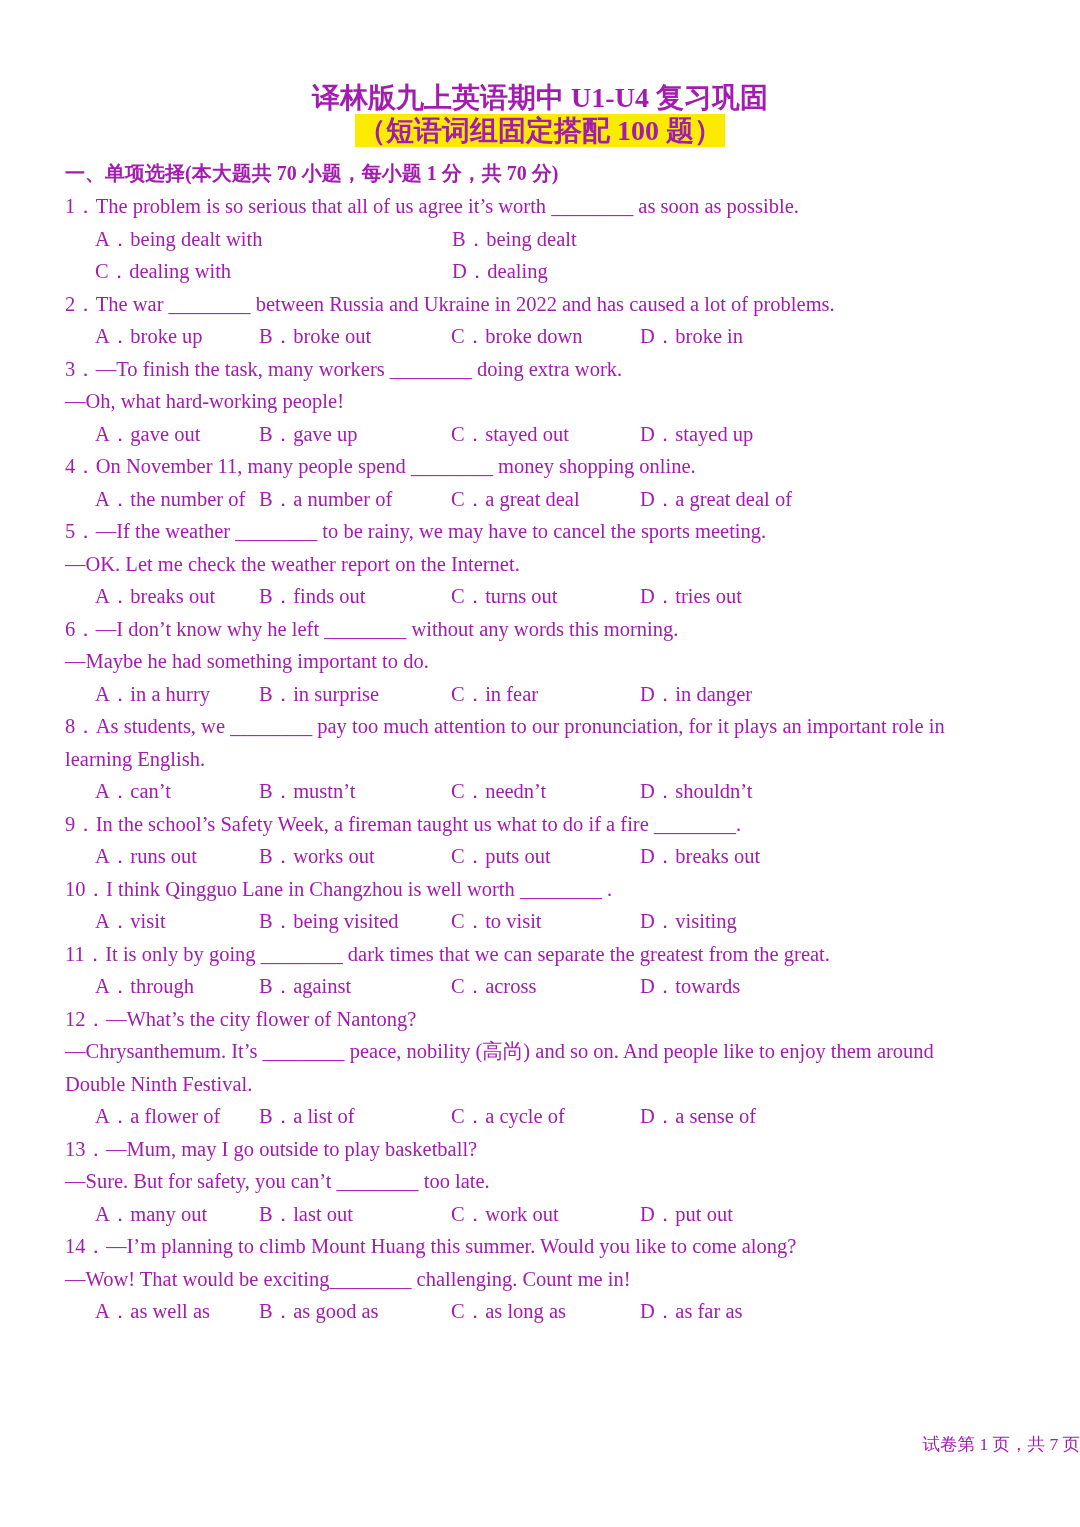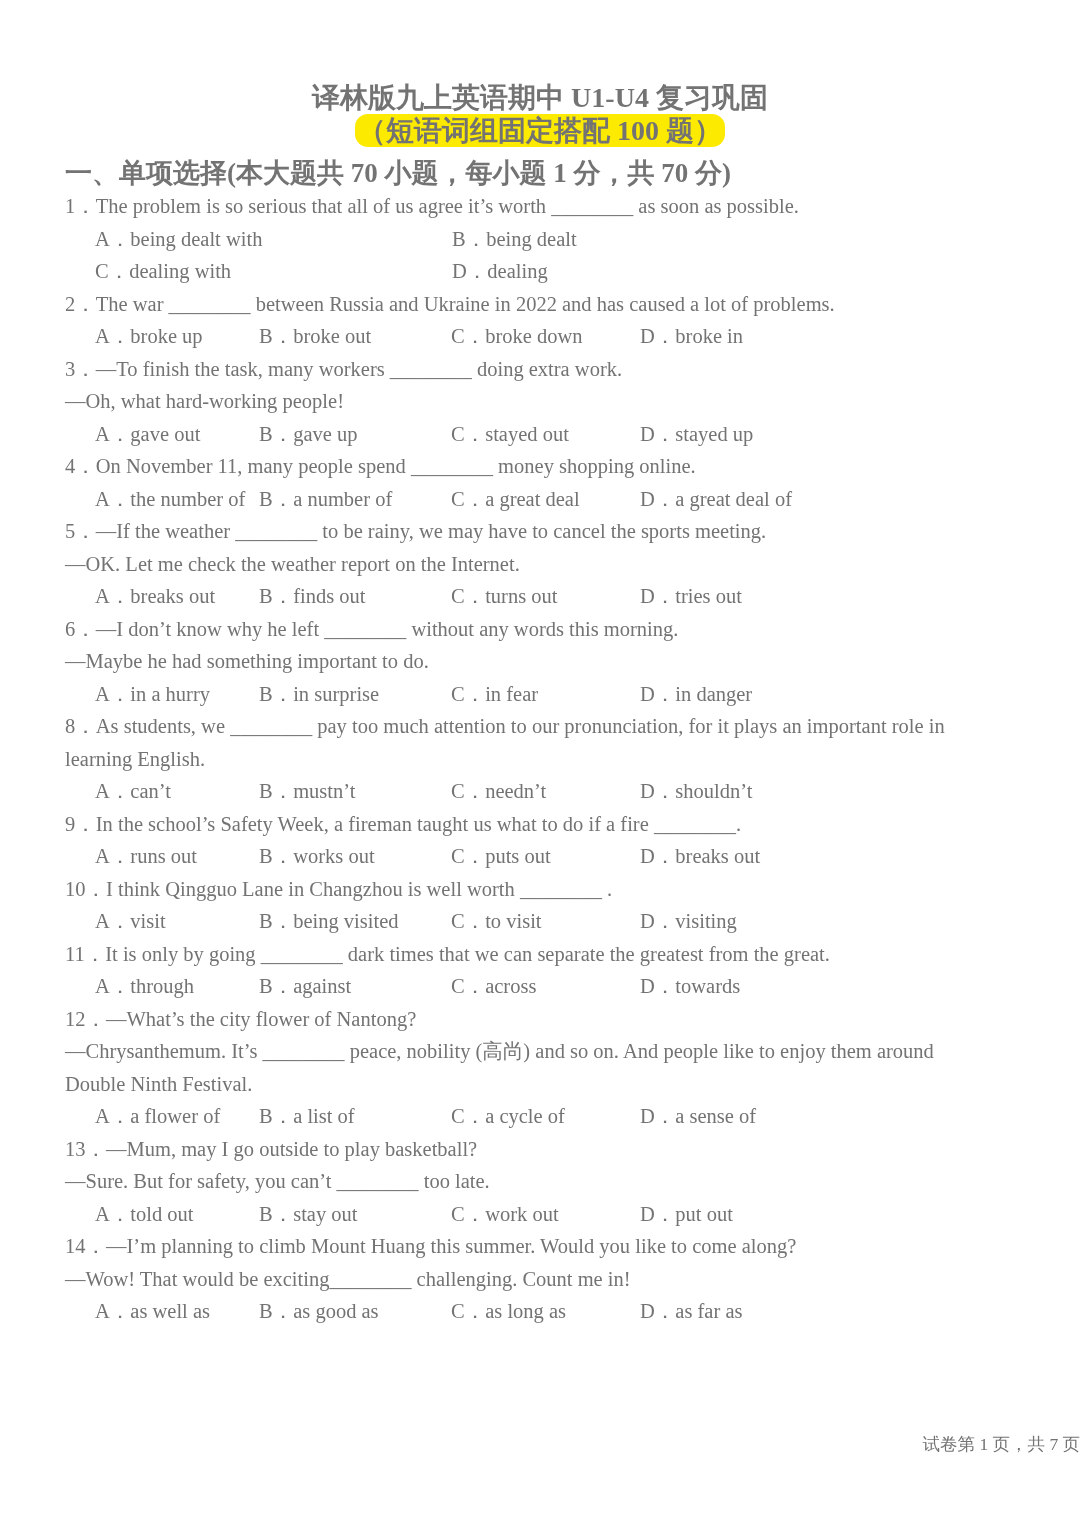--- a/index.html
+++ b/index.html
@@ -1,21 +1,21 @@
 <!DOCTYPE html>
 <html><head>
 <meta charset="utf-8">
 <style>
   html, body { margin: 0; padding: 0; background: #ffffff; }
   .page {
     position: relative;
     width: 1080px;
     height: 1527px;
     background: #ffffff;
-    color: #737373;
+    color: #a21caf;
     font-family: "Liberation Serif", "DejaVu Serif", serif;
     overflow: hidden;
   }
   .content { padding: 0 65px 0 65px; }
   .title {
     padding-top: 81px;
     font-size: 28px;
     font-weight: 700;
     text-align: center;
     line-height: 33px;
@@ -26,21 +26,21 @@
     line-height: 33px;
     white-space: nowrap;
   }
   .subtitle-hl {
     display: inline-block;
     font-size: 28px;
     font-weight: 700;
     padding: 0 3px;
   }
   .section-heading {
-    font-size: 27px;
+    font-size: 20px;
     font-weight: 700;
     line-height: 33px;
     margin-top: 6px;
     white-space: nowrap;
   }
   .qline {
     font-size: 20.5px;
     line-height: 32.5px;
     white-space: nowrap;
   }
@@ -70,21 +70,21 @@
     line-height: 22px;
   }
 </style>
 </head>
 <body>
 
 <div class="page">
   <div class="content">
     <div class="title">译林版九上英语期中 U1-U4 复习巩固</div>
     <div class="subtitle-row">
-      <span class="subtitle-hl" style="background: rgb(252, 234, 0); border-radius: 13px;">（短语词组固定搭配 100 题）</span>
+      <span class="subtitle-hl" style="background: rgb(252, 234, 0);">（短语词组固定搭配 100 题）</span>
     </div>
     <div class="section-heading">一、单项选择(本大题共 70 小题，每小题 1 分，共 70 分)</div>
     <div>
         <div class="question">
           <div class="qline">1．The problem is so serious that all of us agree it’s worth ________ as soon as possible.</div>
           <div class="opt-row">
             <span class="opt col-a">A．being dealt with</span>
             <span class="opt col-bd">B．being dealt</span>
           </div>
           <div class="opt-row">
@@ -185,22 +185,22 @@
             <span class="opt col-a">A．a flower of</span>
             <span class="opt col-b">B．a list of</span>
             <span class="opt col-c">C．a cycle of</span>
             <span class="opt col-d">D．a sense of</span>
           </div>
         </div>
         <div class="question">
           <div class="qline">13．—Mum, may I go outside to play basketball?</div>
           <div class="qline">—Sure. But for safety, you can’t ________ too late.</div>
           <div class="opt-row">
-            <span class="opt col-a">A．told out</span>
-            <span class="opt col-b">B．stay out</span>
+            <span class="opt col-a">A．many out</span>
+            <span class="opt col-b">B．last out</span>
             <span class="opt col-c">C．work out</span>
             <span class="opt col-d">D．put out</span>
           </div>
         </div>
         <div class="question">
           <div class="qline">14．—I’m planning to climb Mount Huang this summer. Would you like to come along?</div>
           <div class="qline">—Wow! That would be exciting________ challenging. Count me in!</div>
           <div class="opt-row">
             <span class="opt col-a">A．as well as</span>
             <span class="opt col-b">B．as good as</span>

